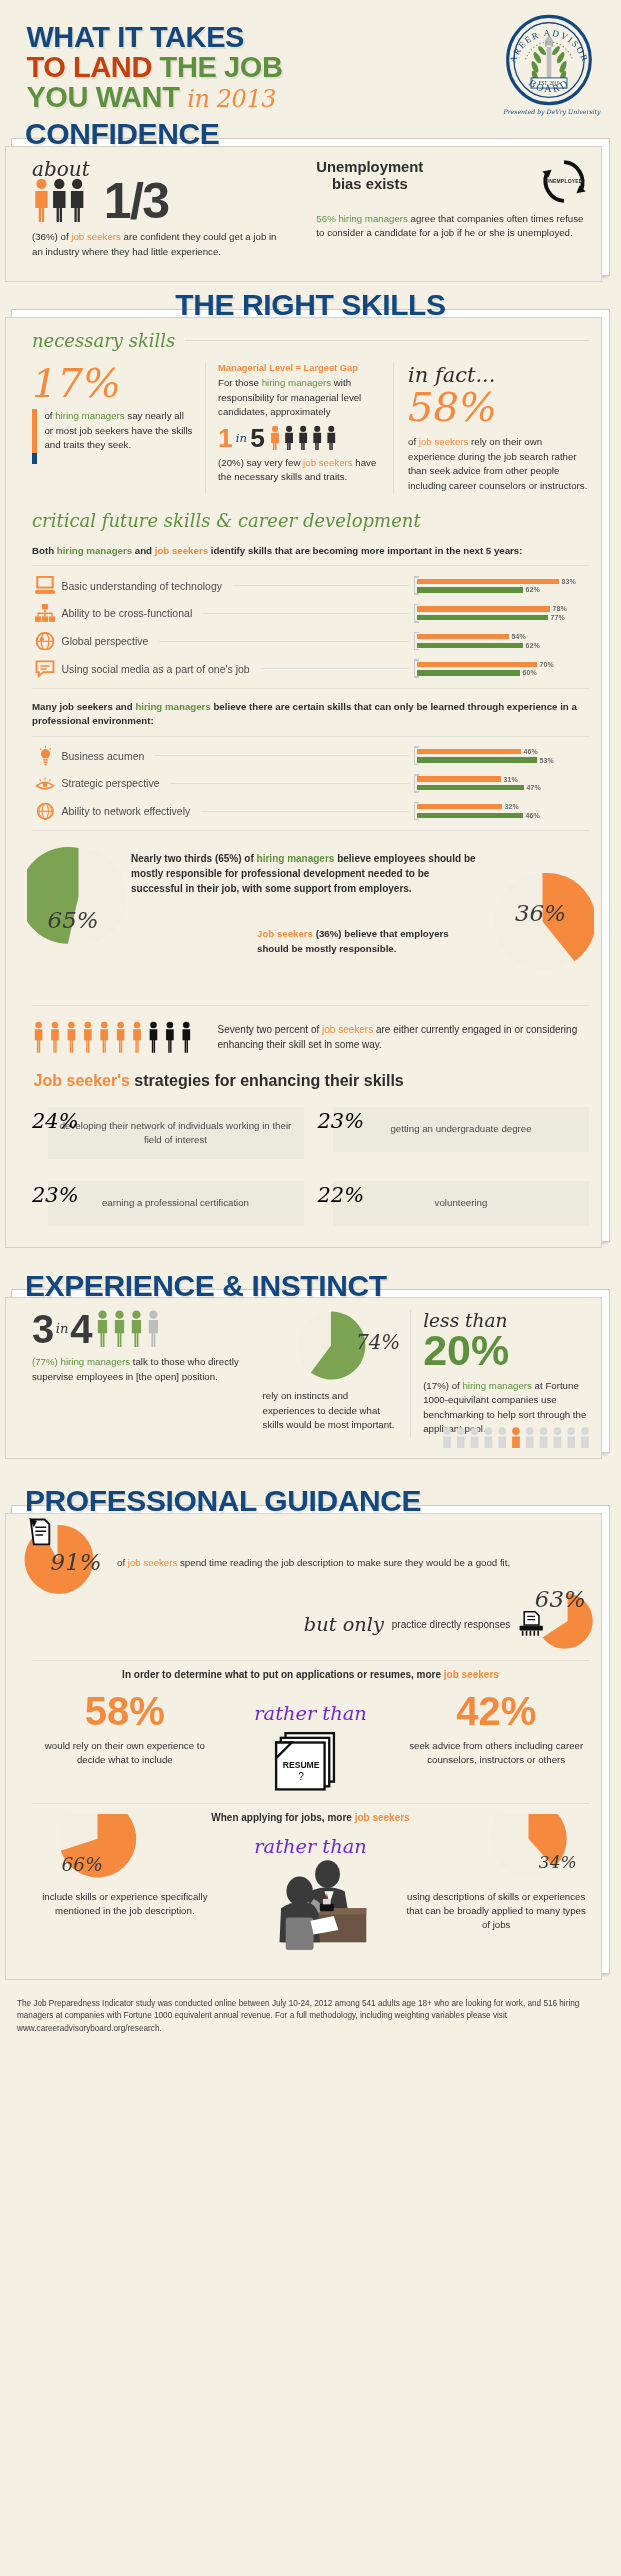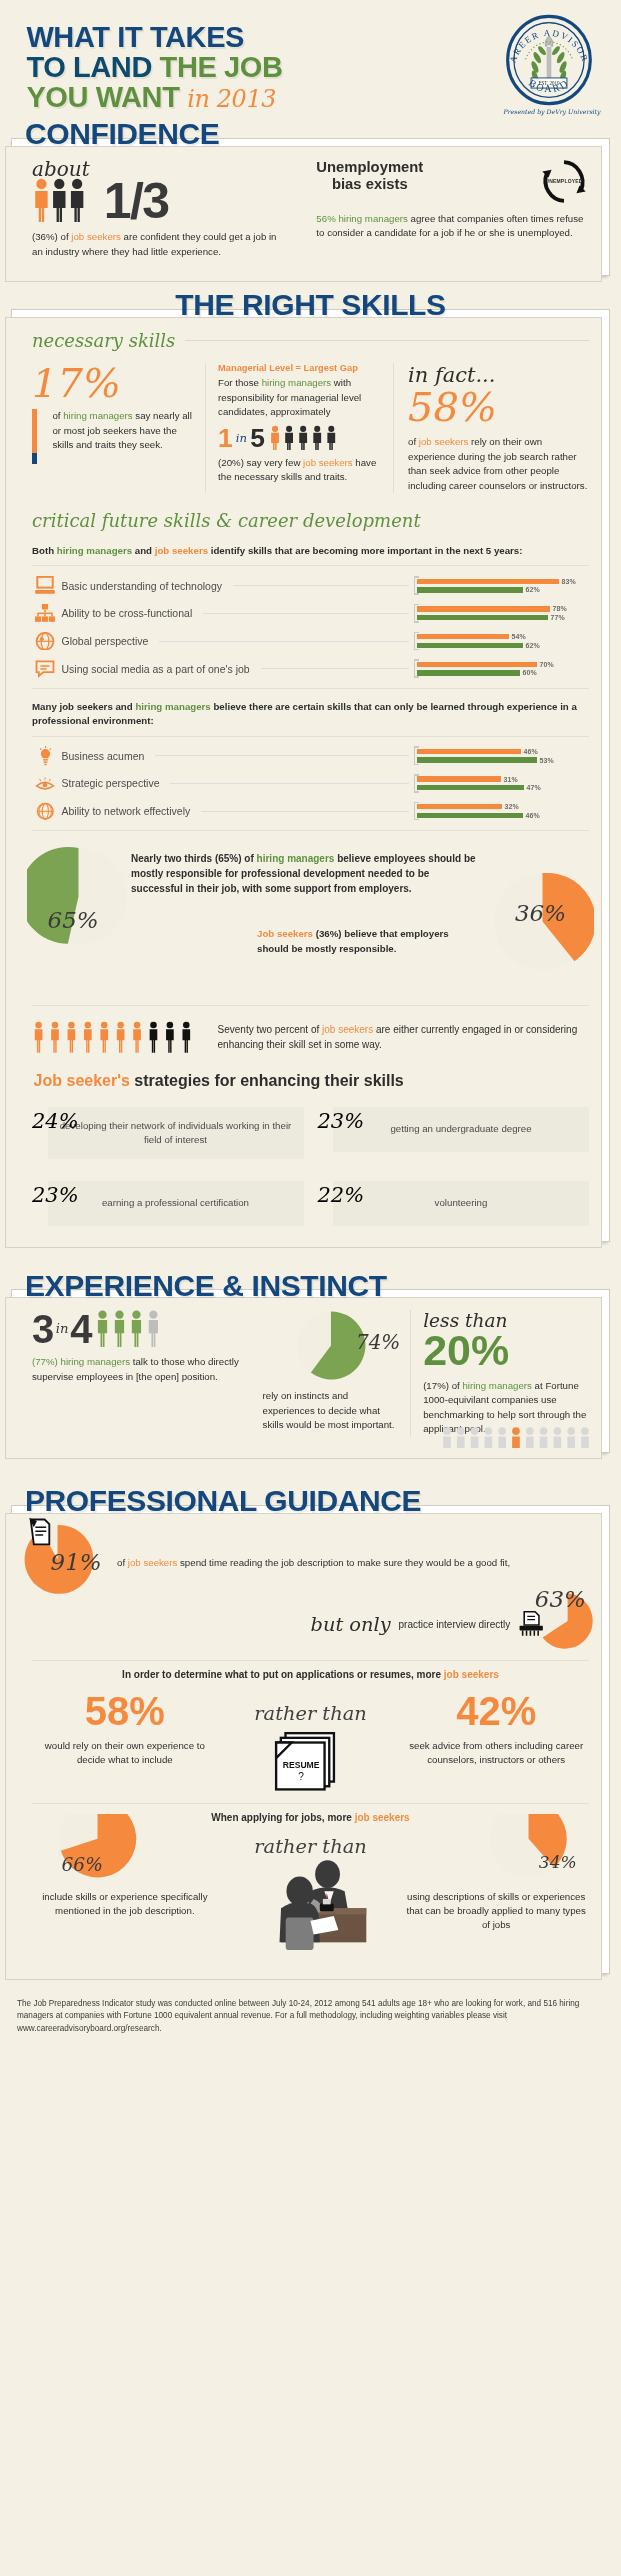--- a/index.html
+++ b/index.html
@@ -21,21 +21,21 @@
     font-size: 29px;
     letter-spacing: -0.4px;
     line-height: 1.04;
     color: #14477d;
     text-shadow: 1.6px 1.6px 0 rgba(0,0,0,0.07);
     white-space: nowrap;
   }
   .g { color:#5f9040; }
   .orange { color:#f58a3f; }
   .green  { color:#5f9040; }
-  .navy   { color:#0c4a6e; }
+  .navy   { color:#c2410c; }
   .script-in {
     font-family: "DejaVu Serif", serif;
     font-style: italic;
     font-weight: normal;
     color:#f58a3f;
     font-size: 24px;
     text-shadow:none;
   }
 
   
@@ -102,21 +102,21 @@
   .three-col{ display:flex; }
   .col-a{ width:31%; padding-right:11px;}
   .col-b{ width:34%; padding:0 12.4px; border-left:0.8px solid #ddd; border-right:0.8px solid #ddd;}
   .col-c{ width:35%; padding-left:14px;}
   .pct-script{
     font-family:"DejaVu Serif", serif; font-style:italic;
     font-size:40px; color:#f58a3f; line-height:1;
   }
   .accent-bar{ width:5.4px; background:#f58a3f; margin-right:7px; flex:0 0 auto; position:relative;}
   .accent-bar::after{content:""; position:absolute; left:0; bottom:-11px; width:5.4px; height:11px; background:#14477d;}
-  .flexrow{ display:flex; align-items:stretch; margin-top:6.2px;gap:8px;}
+  .flexrow{ display:flex; align-items:stretch; margin-top:6.2px;}
   .small-head{ color:#f58a3f; font-size:9.3px; font-weight:bold; margin-bottom:3.1px;}
   .onein{ display:flex; align-items:center; gap:3.1px; margin:4.7px 0 4.7px 0;}
   .onein .n{ font-size:26.4px; font-weight:bold; line-height:1;}
   .onein .n1{ color:#f58a3f;}
   .onein .n5{ color:#2d2d2d;}
   .onein .in{ font-family:"DejaVu Serif", serif; font-style:italic; color:#14477d; font-size:11.7px;}
   .infact{ font-family:"DejaVu Serif", serif; font-style:italic; font-size:21px; color:#2d2d2d;}
 
   
   .bar-intro{ font-size:9.7px; line-height:1.45; margin:11px 0 4.7px 0; font-weight:bold;}
@@ -164,21 +164,21 @@
   .tif-n{ font-size:40px; font-weight:bold; color:#3a3a3a; line-height:0.9;}
   .tif-in{ font-family:"DejaVu Serif", serif; font-style:italic; font-size:13.2px; color:#3a3a3a;}
   .lessthan{ font-family:"DejaVu Serif", serif; font-style:italic; font-size:18.6px; color:#2d2d2d;}
   .big20{ font-size:43px; font-weight:bold; color:#5f9040; line-height:0.92;}
 
   
   .pg-row1{ display:flex; align-items:center; position:relative; min-height:75px;}
   .pg91{ font-family:"DejaVu Serif", serif; font-style:italic; font-size:23px; color:#3a3a3a;}
   .butonly{ font-family:"DejaVu Serif", serif; font-style:italic; font-size:19.4px; color:#2d2d2d;}
   .pg-mid-head{ text-align:center; font-size:10px; font-weight:bold; margin:4.7px 0 11px 0;}
-  .rt{ font-family:"DejaVu Serif", serif; font-style:italic; font-size:19.4px; color:#404040;}
+  .rt{ font-family:"DejaVu Serif", serif; font-style:italic; font-size:19.4px; color:#6d28d9;}
   .bigpct-o{ font-size:40px; font-weight:bold; color:#f58a3f; line-height:1;}
   .cap{ font-size:9.7px; line-height:1.45; text-align:center; color:#2d2d2d;}
   .three-even{ display:flex; align-items:flex-start; }
   .three-even > div{ flex:1; text-align:center;}
 
   .footnote{
     font-size:8.2px; line-height:1.55; color:#3a3a3a;
     padding: 11px 17px 18.6px 17px;
   }
   svg{ display:block; }
@@ -713,21 +713,21 @@
             <path d="M12 12 h14 M12 17 h14 M12 22 h10" stroke="#111" stroke-width="2"></path>
             <path d="M4 0 l10 4 l-4 8 z" fill="#111"></path>
           </svg>
           <div class="pg91" style="position:absolute; left:18.6px; top:23px;">91%</div>
         </div>
         <div class="body-txt" style="margin-top:0; font-size:9.7px; flex:1;"><span>of </span><span class="orange">job seekers</span><span> spend time reading the job description to make sure they would be a good fit,</span></div>
       </div>
 
       <div style="display:flex; align-items:center; justify-content:flex-end; gap:7.8px; margin-top:-4.7px;">
         <span class="butonly">but only</span>
-        <span style="font-size:10px;">practice interview directly</span>
+        <span style="font-size:10px;">practice directly responses</span>
         <div style="position:relative; width:71px; height:56px; flex:0 0 auto;">
           <svg width="68" height="56" viewBox="0 0 88 72" style="position:absolute; right:-7.8px; top:-3.1px;">
             <circle cx="50" cy="36" r="36" fill="#f2efe2"></circle>
             <path d="M50 36 L50 0 A36 36 0 1 1 17.6 57.4 Z" fill="#f58a3f" transform="rotate(0 50 36)"></path>
           </svg>
           <svg width="26.4" height="26.4" viewBox="0 0 34 34" style="position:absolute; left:0px; top:14px;">
             <path d="M8 1 h14 l5 5 v12 h-19z" fill="#fff" stroke="#111" stroke-width="2"></path>
             <path d="M12 7 h10 M12 11 h10" stroke="#111" stroke-width="1.6"></path>
             <rect x="2" y="19" width="30" height="6" rx="1" fill="#111"></rect>
             <path d="M6 25 v7 M11 25 v7 M16 25 v7 M21 25 v7 M26 25 v7" stroke="#111" stroke-width="2"></path>

